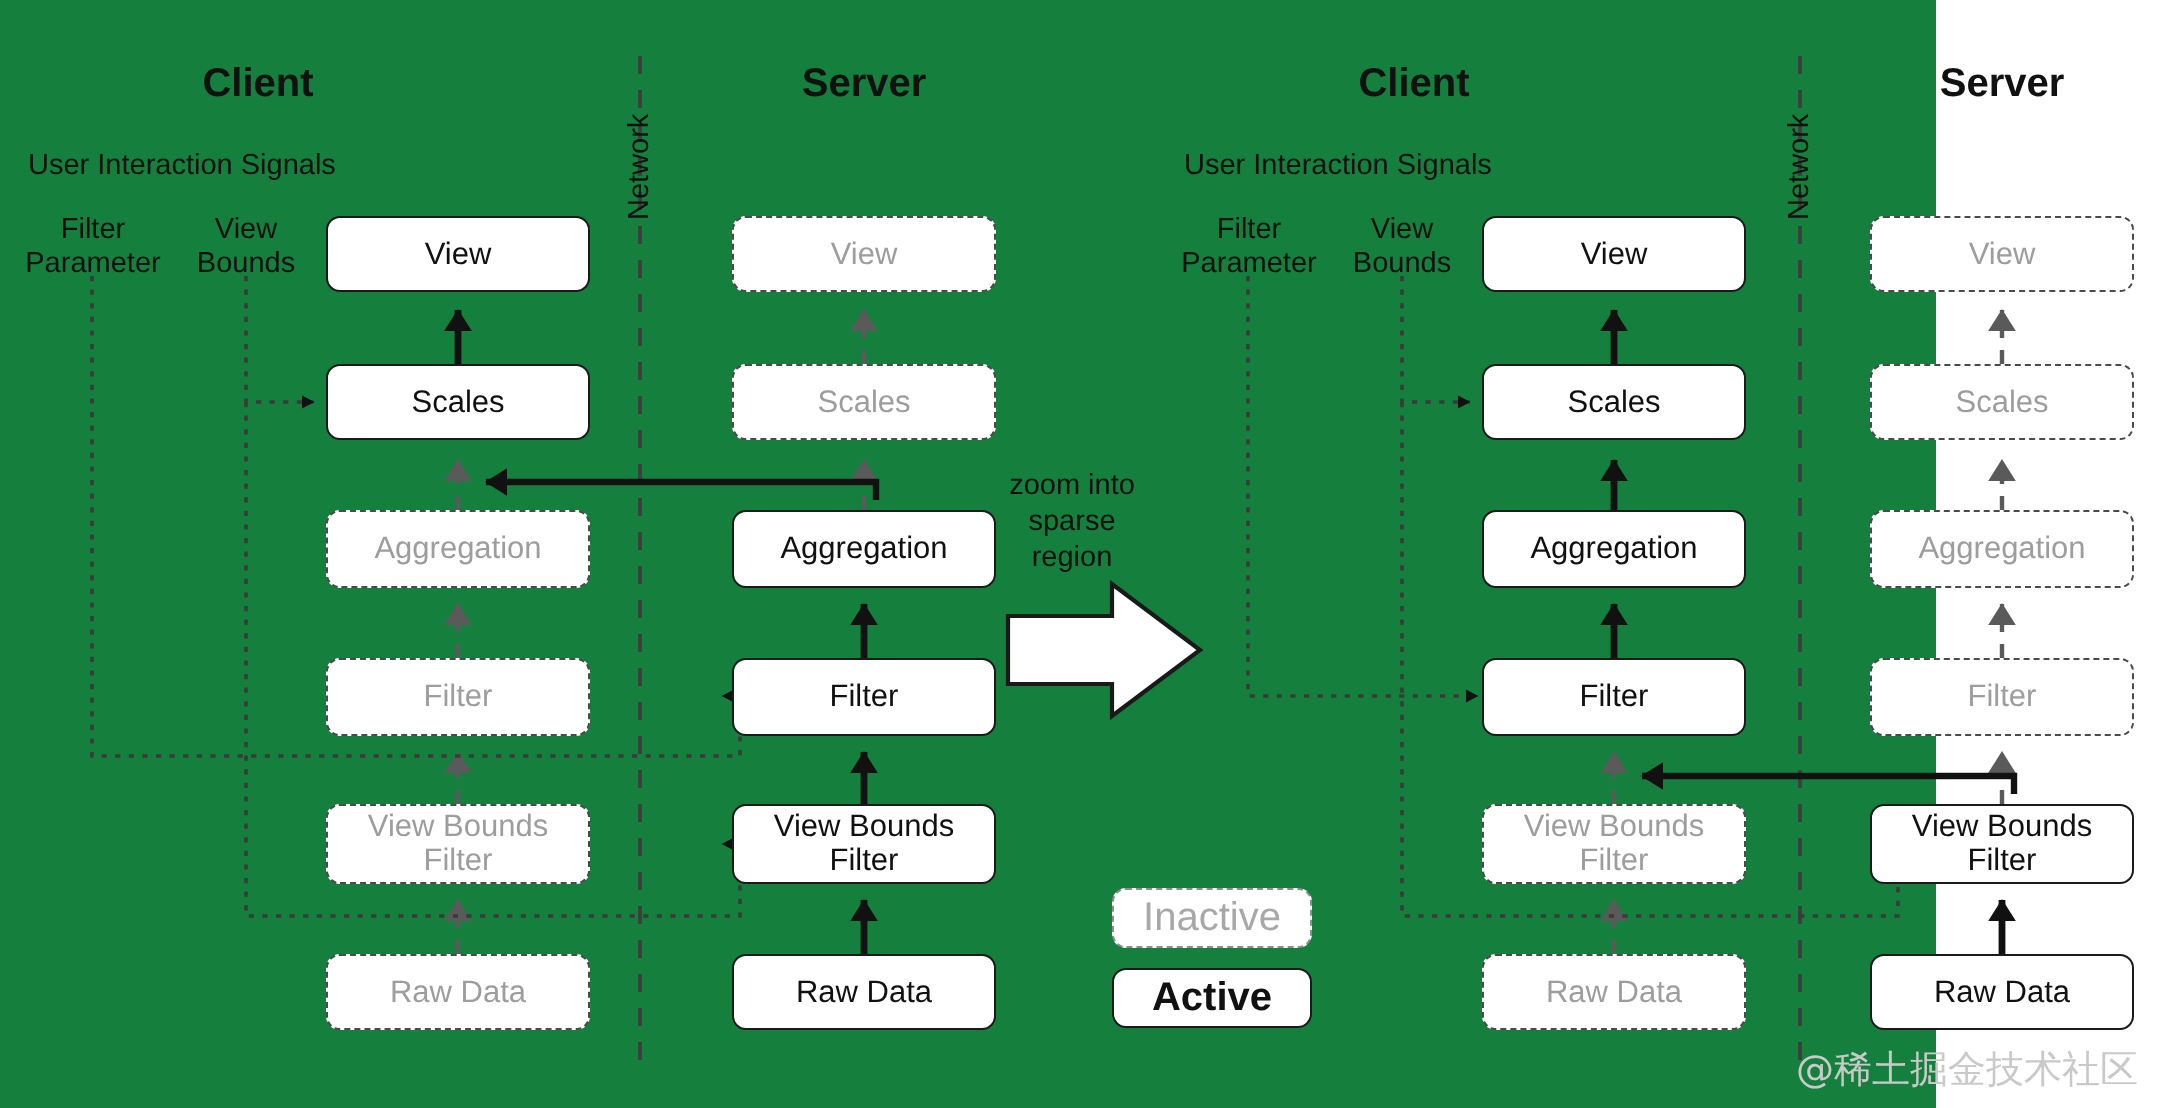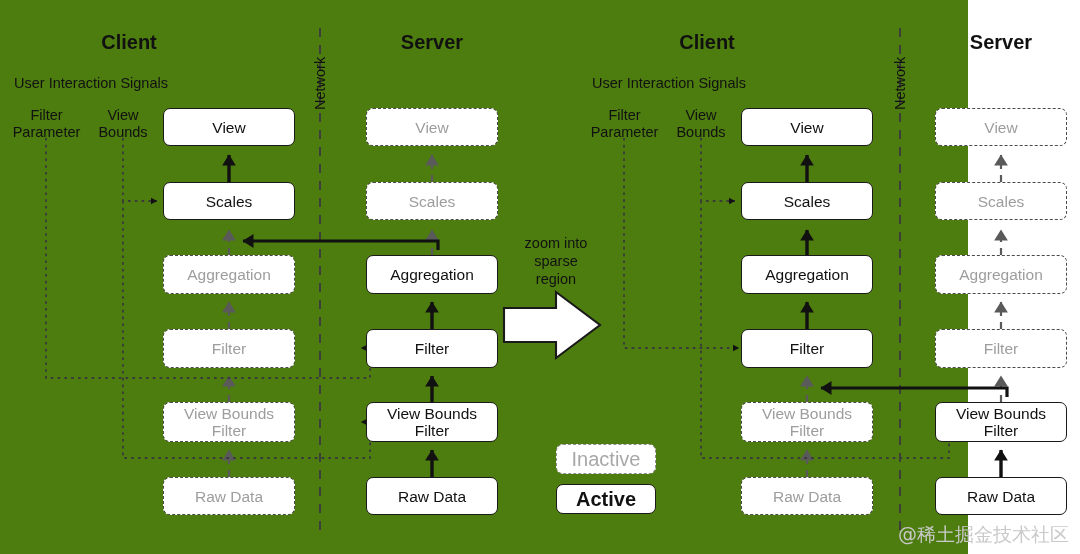--- a/index.html
+++ b/index.html
@@ -1,17 +1,17 @@
 <!DOCTYPE html>
 <html><head>
 <meta charset="utf-8">
 <style>
   html,body{margin:0;padding:0;background:#ffffff;}
   body{width:1080px;height:554px;font-family:"Liberation Sans",sans-serif;overflow:hidden;}
-  #stage{position:relative;width:968px;height:554px;background:#4d7c0f;}
+  #stage{position:relative;width:968px;height:554px;background:#15803d;}
   svg#canvas{position:absolute;left:0;top:0;width:1080px;height:554px;}
 
   .col-title{
     position:absolute;font-size:20px;font-weight:bold;color:#111;
     text-align:center;white-space:nowrap;
   }
   .uis-label{
     position:absolute;font-size:14.5px;color:#111;white-space:nowrap;text-align:right;
   }
   .sig-label{
@@ -144,21 +144,21 @@
   <div class="node inactive" style="left:163px;top:477px;width:132px;height:38px;">Raw Data</div>
 
   <div class="node inactive" style="left:366px;top:108px;width:132px;height:38px;">View</div>
   <div class="node inactive" style="left:366px;top:182px;width:132px;height:38px;">Scales</div>
   <div class="node active" style="left:366px;top:255px;width:132px;height:39px;">Aggregation</div>
   <div class="node active" style="left:366px;top:329px;width:132px;height:39px;">Filter</div>
   <div class="node active" style="left:366px;top:402px;width:132px;height:40px;white-space:pre-line;">View Bounds
 Filter</div>
   <div class="node active" style="left:366px;top:477px;width:132px;height:38px;">Raw Data</div>
 
-  <div class="zoom-label" style="left:504px;top:234px;width:104px;">
+  <div class="zoom-label" style="left:484px;top:234px;width:104px;">
     <span>zoom into</span><br>
     <span>sparse</span><br>
     <span>region</span>
   </div>
 
   <div class="legend-node inactive" style="left:556px;top:444px;width:100px;height:30px;">Inactive</div>
   <div class="legend-node active" style="left:556px;top:484px;width:100px;height:30px;font-weight:bold;">Active</div>
 
   <div class="col-title" style="left:657px;top:31px;width:100px;">Client</div>
   <div class="col-title" style="left:951px;top:31px;width:100px;">Server</div>

